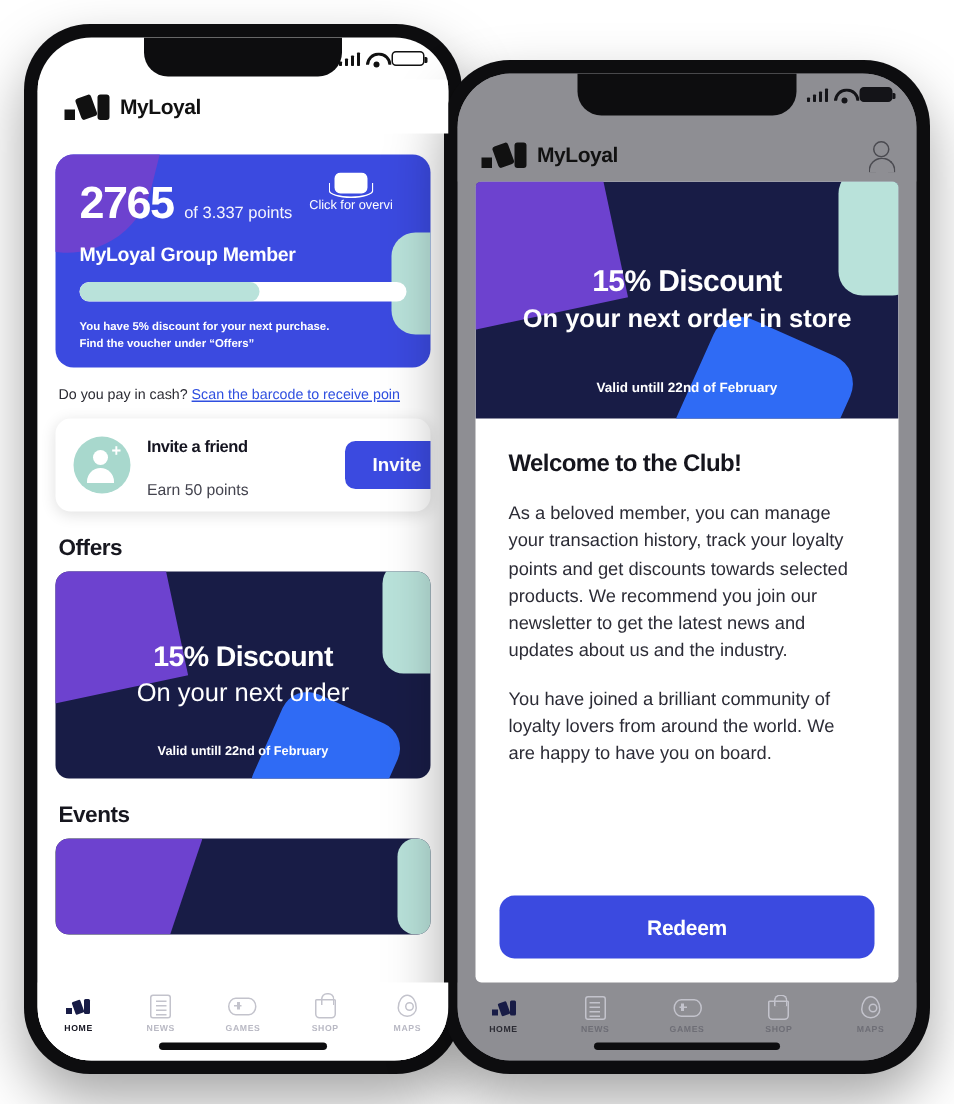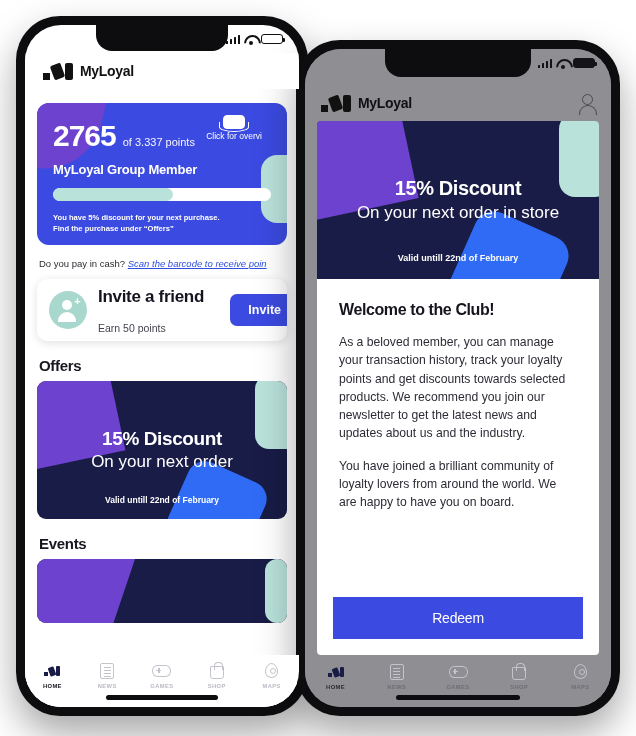--- a/index.html
+++ b/index.html
@@ -138,21 +138,21 @@
   .pc-ov-ico::after{
     content:""; position:absolute; left:-5px; right:-5px; bottom:-4px; height:9px;
     border:1.6px solid #fff; border-top:none; border-radius:0 0 50% 50%;
   }
   .pc-ov-txt { font-size:8.5px; font-weight:400; }
 
   .cash-row {
     margin: 13px 14px 0; font-size:9.5px; color:#2b2b33;
     white-space:nowrap; overflow:hidden;
   }
-  .cash-link { color:#2f4fe0; text-decoration:underline; font-weight:500;font-style:italic; }
+  .cash-link { color:#2f4fe0; text-decoration:underline; font-weight:500; }
 
   .invite-card {
     margin: 10px 12px 0; height: 62px; background:#fff;
     border-radius:10px; box-shadow:0 2px 10px rgba(0,0,0,.12);
     display:flex; align-items:center; padding:0 12px; overflow:hidden;
   }
   .invite-av {
     width:38px; height:38px; border-radius:50%; background:#a8d8cd;
     position:relative; flex:0 0 auto;
   }
@@ -162,21 +162,21 @@
   }
   .invite-av::after{
     content:""; position:absolute; left:9px; top:21px; width:18px; height:10px;
     border-radius:9px 9px 0 0; background:#fff;
   }
   .invite-plus {
     position:absolute; right:5px; top:6px; width:9px; height:9px; color:#fff;
     font-size:11px; line-height:9px; text-align:center; font-weight:700;
   }
   .invite-txt { margin-left:11px; flex:1 1 auto; min-width:0; }
-  .invite-title { font-size:17px; font-weight:700; color:#141420; letter-spacing:-.3px; }
+  .invite-title { font-size:11px; font-weight:700; color:#141420; letter-spacing:-.3px; }
   .invite-sub { font-size:10.5px; color:#44444f; margin-top:15px; }
   .invite-btn {
     background:#3b4ae0; color:#fff; font-size:12.5px; font-weight:700;
     border:none; border-radius:7px; padding:9px 18px; cursor:pointer;
     white-space:nowrap; flex:0 0 auto; margin-right:-24px;
   }
 
   .sec-title {
     margin: 16px 0 7px 14px; font-size:15px; font-weight:600;
     color:#17171f; letter-spacing:-.3px;
@@ -317,37 +317,37 @@
   }
   .mb-mint {
     position:absolute; right:-12px; top:-8px; width:52px; height:84px;
     background:#b9e2da; border-radius:16px;
   }
   .mb-blue {
     position:absolute; right:40px; bottom:-42px; width:100px; height:100px;
     background:#2f6bf5; border-radius:20px; transform:rotate(24deg);
   }
   .mb-h1 { position:relative;z-index:2;font-size:20px;font-weight:800;letter-spacing:-.4px; }
-  .mb-h2 { position:relative;z-index:2;font-size:17px;font-weight:400;margin-top:3px;text-align:center; }
+  .mb-h2 { position:relative;z-index:2;font-size:17px;font-weight:700;margin-top:3px;text-align:center; }
   .mb-valid {
     position:absolute;z-index:2;bottom:16px;left:0;right:0;text-align:center;
     font-size:9px;font-weight:700;
   }
   .modal-body { padding:22px 22px 0; flex:1 1 auto; }
   .mbody-title {
     font-size:16px; font-weight:800; color:#15151d; letter-spacing:-.4px;
     margin-bottom:14px;
   }
   .mbody-p {
     font-size:12.2px; line-height:1.5; color:#2c2c36; margin-bottom:14px;
   }
   .modal-foot { padding:0 16px 16px; flex:0 0 auto; }
   .redeem-btn {
     width:100%; background:#3b4ae0; color:#fff; border:none;
-    border-radius:0; padding:13px 0; font-size:14px; font-weight:400;
+    border-radius:10px; padding:13px 0; font-size:14px; font-weight:700;
     cursor:pointer; letter-spacing:-.2px;
   }
 
   .r-tabbar {
     position:absolute; bottom:0; left:0; right:0; height:52px;
     background:#8e8e93; display:flex; align-items:flex-start;
     padding-top:7px; z-index:25;
   }
   .r-tabbar .tab-label { color:#6e6e76; }
   .r-tabbar .tab.active .tab-label { color:#2b2b33; }
@@ -395,21 +395,21 @@
           <div class="pc-row">
             <span class="pc-points">2765</span>
             <span class="pc-of">of 3.337 points</span>
           </div>
           <div class="pc-tier">MyLoyal Group Member</div>
           <div class="pc-bar">
             <div class="pc-bar-fill" id="pc-fill" style="width: 55%;"></div>
           </div>
           <div class="pc-note">
             <div>You have 5% discount for your next purchase.</div>
-            <div>Find the purchase under “Offers”</div>
+            <div>Find the voucher under “Offers”</div>
           </div>
         </div>
 
         <div class="cash-row"><span>Do you pay in cash? </span><a class="cash-link">Scan the barcode to receive poin</a></div>
 
         <div class="invite-card">
           <span class="invite-av">
             <span class="invite-plus">+</span>
           </span>
           <span class="invite-txt">

